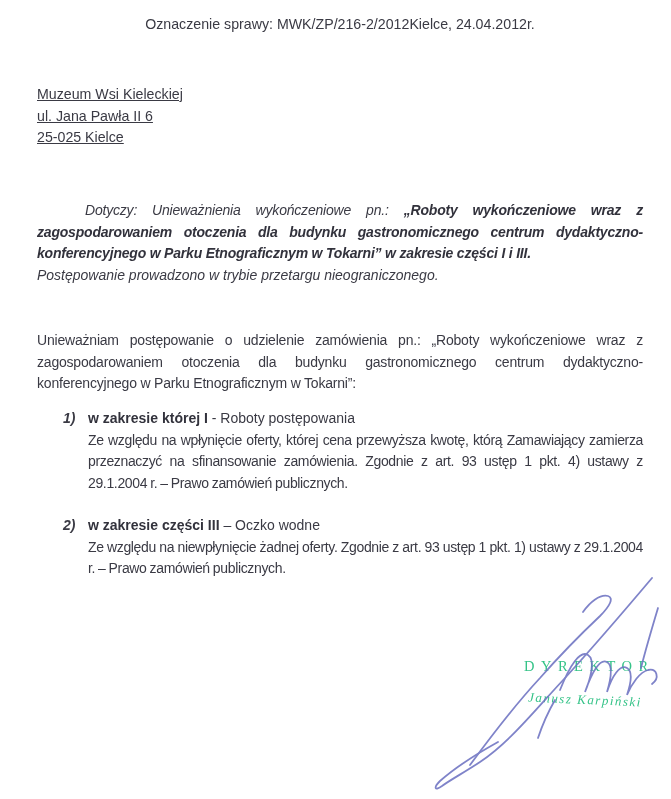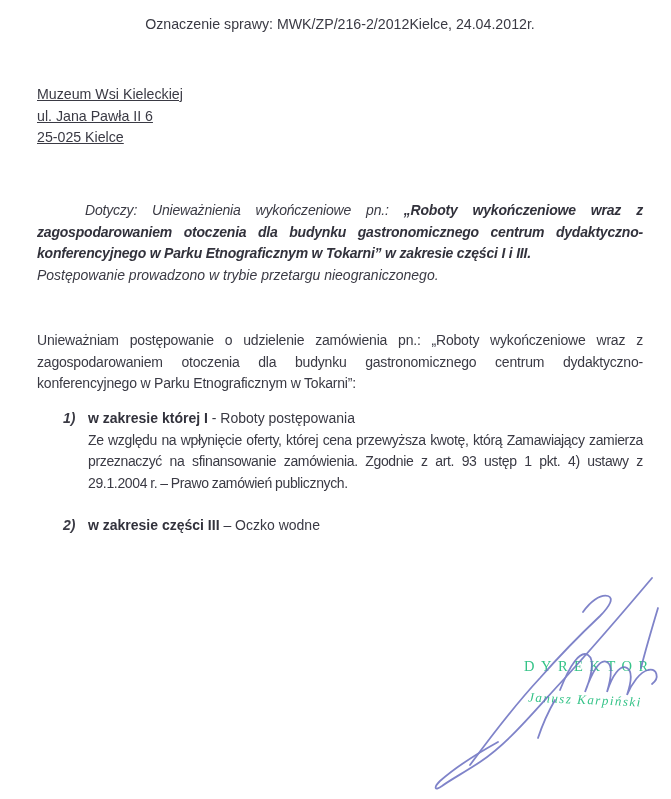--- a/index.html
+++ b/index.html
@@ -97,20 +97,21 @@
       <div class="item-number">1)</div>
       <div class="item-content">
         <p class="item-title"><span class="bold">w zakresie której I</span><span> - Roboty postępowania</span></p>
         <p class="item-body">Ze względu na wpłynięcie oferty, której cena przewyższa kwotę, którą Zamawiający zamierza przeznaczyć na sfinansowanie zamówienia. Zgodnie z art. 93 ustęp 1 pkt. 4) ustawy z 29.1.2004 r. – Prawo zamówień publicznych.</p>
       </div>
     </div>
     <div class="item">
       <div class="item-number">2)</div>
       <div class="item-content">
         <p class="item-title"><span class="bold">w zakresie części III</span><span> – Oczko wodne</span></p>
+        <p class="item-body">Ze względu na niewpłynięcie żadnej oferty. Zgodnie z art. 93 ustęp 1 pkt. 1) ustawy z 29.1.2004 r. – Prawo zamówień publicznych.</p>
       </div>
     </div>
   </div>
 
   <div class="sig-area">
     <span class="stamp-title" style="color: rgb(53, 195, 136);">DYREKTOR</span>
     <span class="stamp-name" style="color: rgb(53, 195, 136);">Janusz Karpiński</span>
     <svg class="sig-svg" width="271" height="239" viewBox="0 0 271 239" fill="none" xmlns="http://www.w3.org/2000/svg">
       <g stroke="#6e73c2" stroke-width="1.8" stroke-linecap="round" fill="none" opacity="0.88">
         <path d="M 252,18

